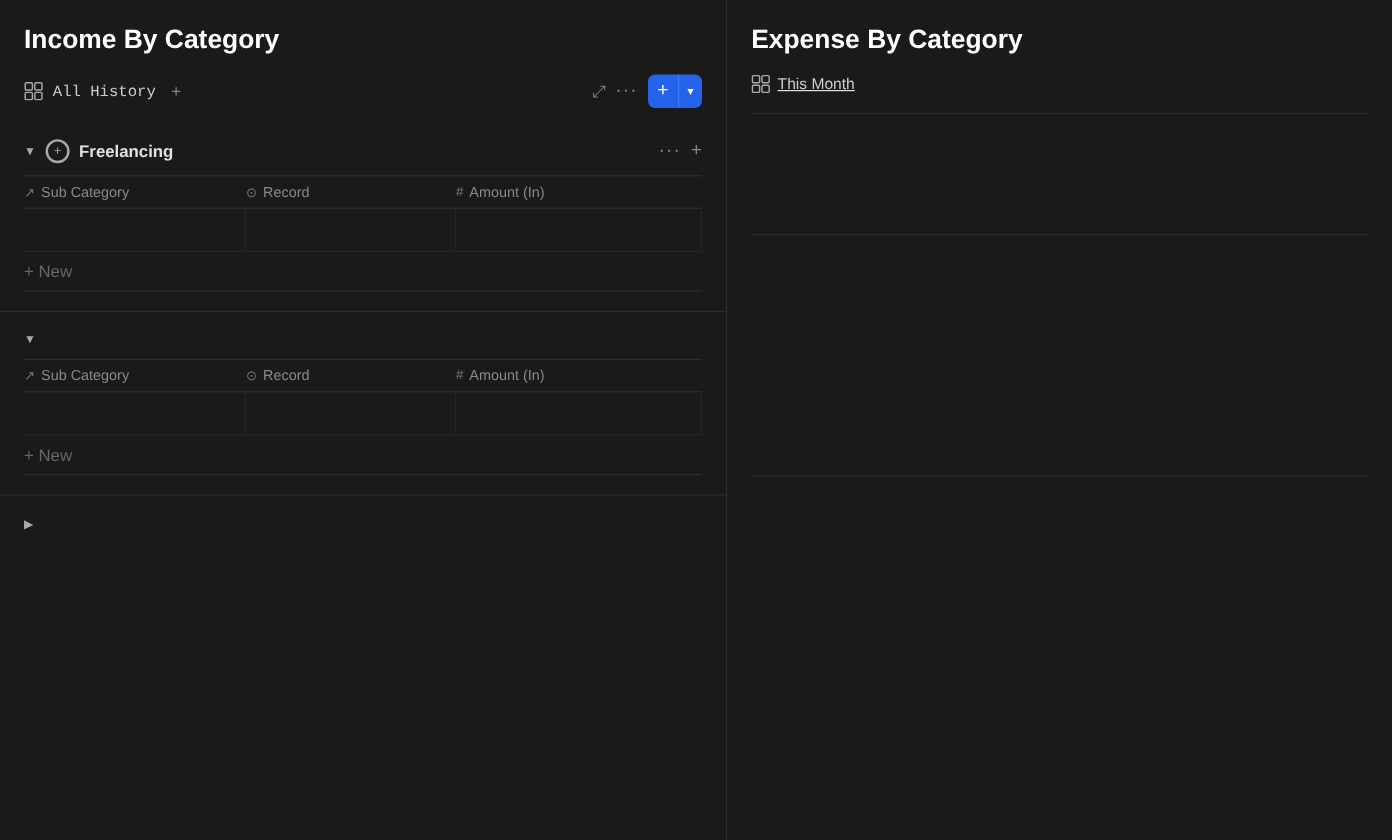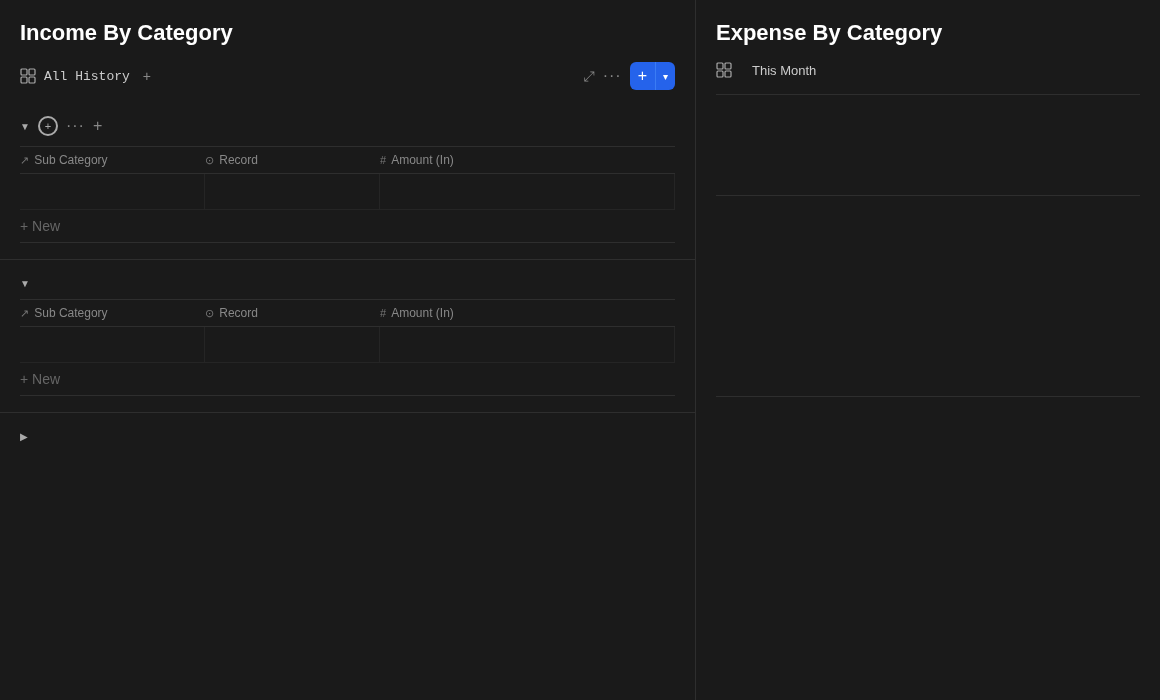--- a/index.html
+++ b/index.html
@@ -20,21 +20,21 @@
     }
 
     .main-layout {
       display: flex;
       flex: 1;
       height: 100%;
     }
 
     
     .left-panel {
-      width: 696px;
+      width: 606px;
       border-right: 1px solid #2e2e2e;
       display: flex;
       flex-direction: column;
       padding: 20px 0 0 0;
     }
 
     .panel-title {
       font-size: 22px;
       font-weight: 700;
       color: #ffffff;
@@ -269,23 +269,23 @@
 
     .right-panel-title {
       font-size: 22px;
       font-weight: 700;
       color: #ffffff;
       padding: 0 32px 16px 20px;
     }
 
     .right-toolbar-row {
       display: flex;
-      align-items: center;
-      gap: 20px;
+      gap: 6px;
       padding: 0 20px 16px 20px;
+      text-decoration: underline;
     }
 
     .right-toolbar-label {
       font-size: 13px;
       color: #cccccc;
     }
 
     .right-divider {
       height: 1px;
       background-color: #2e2e2e;
@@ -329,20 +329,21 @@
       <div class="toolbar-add-btn">
         <span class="toolbar-add-plus">+</span>
         <span class="toolbar-add-chevron">▾</span>
       </div>
     </div>
 
     <div class="section">
       <div class="section-header">
         <span class="section-chevron">▼</span>
         <div class="section-icon-circle">+</div>
+        <span class="section-name">Freelancing</span>
         <span class="section-header-dots">···</span>
         <span class="section-header-plus">+</span>
       </div>
 
       <div class="table-container">
         <div class="table-header-row">
           <div class="table-col col-sub-category">
             <span class="col-icon">↗</span>
             <span>Sub Category</span>
           </div>

